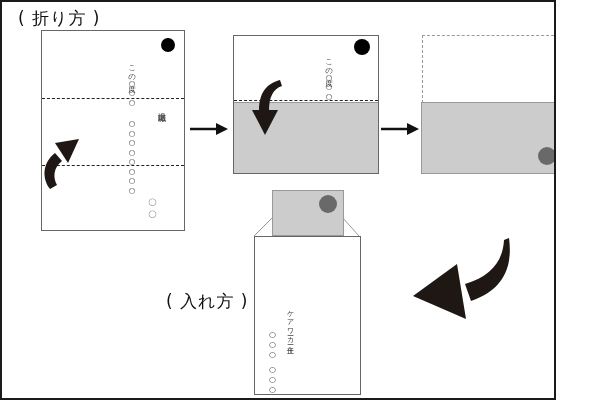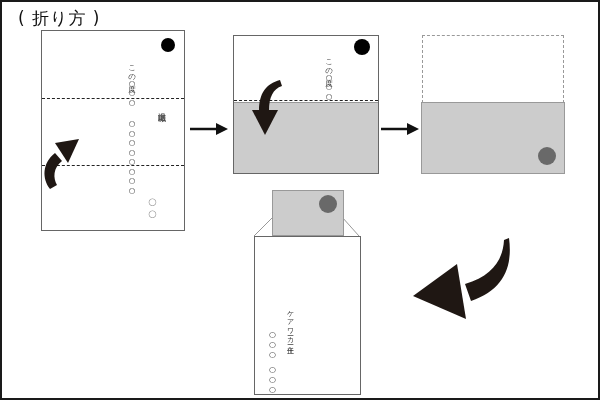--- a/index.html
+++ b/index.html
@@ -1,17 +1,17 @@
 <!DOCTYPE html>
 <html><head>
 <meta charset="utf-8">
 <style>
   html,body{margin:0;padding:0;background:#fff;}
   .page{
-    position:relative;width:600px;height:400px;box-sizing:border-box;
+    position:relative;width:556px;height:400px;box-sizing:border-box;
     border:2px solid #1a1a1a;background:#ffffff;overflow:hidden;
     font-family:"DejaVu Sans","Liberation Sans",sans-serif;
   }
   .lbl{position:absolute;font-size:17px;color:#111;letter-spacing:1px;white-space:nowrap;}
   #lbl-fold{left:16px;top:5px;}
   #lbl-insert{left:164px;top:288px;}
 
   .panel{position:absolute;background:#fff;border:1px solid #666;}
   #panel1{left:39px;top:28px;width:142px;height:199px;}
   #panel2{left:231px;top:33px;width:144px;height:137px;}
@@ -96,20 +96,21 @@
   <svg class="svgabs" id="step-arrow-2" width="40" height="16" viewBox="0 0 40 16">
     <line x1="1" y1="8" x2="27" y2="8" stroke="#111" stroke-width="2.5"></line>
     <polygon points="27,2 39,8 27,14" fill="#111"></polygon>
   </svg>
 
   <div id="panel3-top"></div>
   <div id="panel3-gray">
     <div class="seal" id="p3-seal"></div>
   </div>
 
+  <div class="lbl" id="lbl-insert">( 入れ方 )</div>
 
   <svg class="svgabs" id="env-flap" width="110" height="28" viewBox="0 0 110 28">
     <line x1="2" y1="24" x2="21" y2="5" stroke="#999" stroke-width="1"></line>
     <line x1="107" y1="24" x2="90" y2="5" stroke="#999" stroke-width="1"></line>
   </svg>
 
   <div id="env-letter">
     <div class="seal" id="env-letter-seal"></div>
   </div>
 

